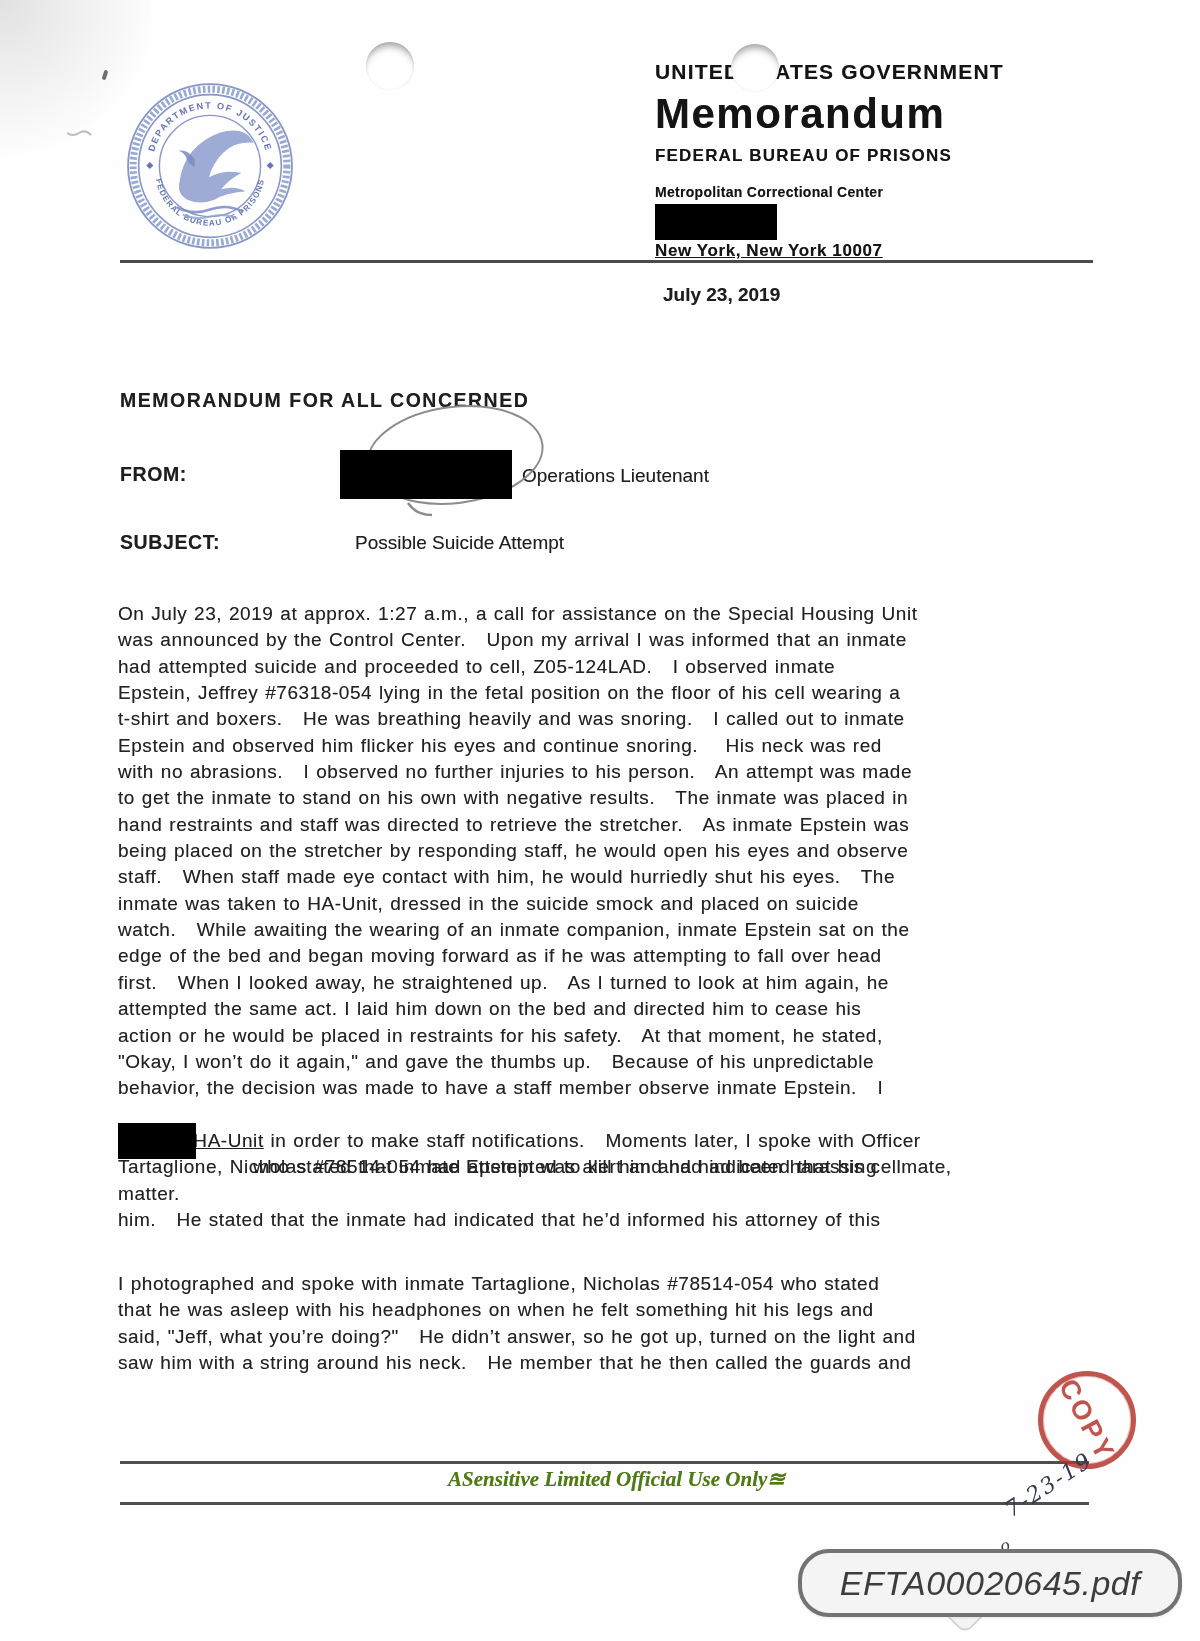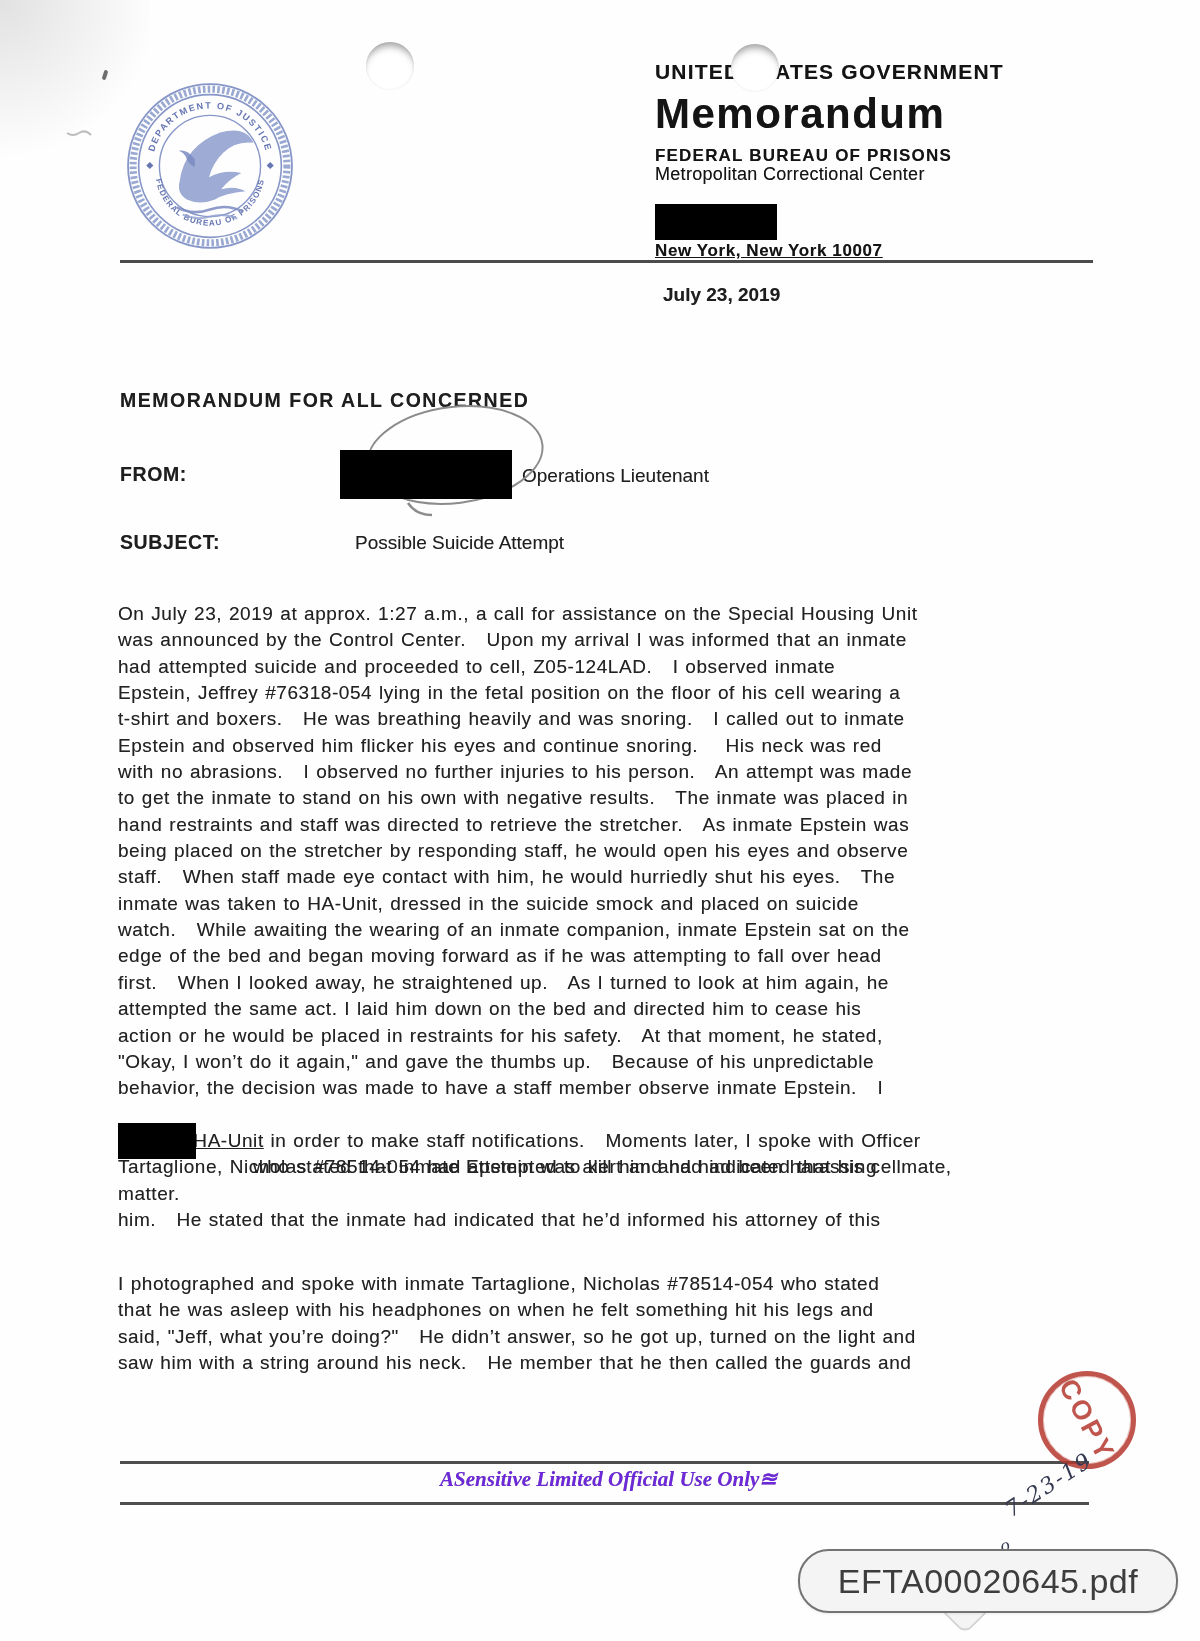--- a/index.html
+++ b/index.html
@@ -20,21 +20,21 @@
   
   .punch{width:48px;height:48px;border-radius:50%;background:#fff;z-index:6;
     box-shadow:inset 0 8px 7px -4px rgba(105,105,105,.6), inset 0 0 2px rgba(140,140,140,.25);}
   .punch-1{left:366px;top:42px;}
   .punch-2{left:731px;top:44px;}
   
   .hdr{color:#141414;text-shadow:0 0 .6px rgba(20,20,20,.45);}
   .agency{left:655px;top:60px;font-size:21px;font-weight:bold;letter-spacing:1.2px;}
   .doc-title{left:655px;top:90px;font-size:42px;font-weight:bold;letter-spacing:1.5px;}
   .bureau{left:655px;top:146px;font-size:17px;font-weight:bold;letter-spacing:1.2px;}
-  .facility{left:655px;top:164px;font-size:18px;font-weight:normal;letter-spacing:.3px;}
+  .facility{left:655px;top:184px;font-size:14px;font-weight:bold;letter-spacing:.3px;}
   .hdr-redaction{left:655px;top:204px;width:122px;height:36px;background:#000;z-index:4;}
   .city{left:655px;top:241px;font-size:17px;font-weight:bold;letter-spacing:.6px;
     text-decoration:underline;}
   .rule-top{left:120px;top:260px;width:973px;height:3px;background:#4b4b4b;}
   .date{left:663px;top:284px;font-size:19px;font-weight:600;text-shadow:0 0 .5px rgba(20,20,20,.4);text-align:right;}
   
   .memo-heading{left:120px;top:389px;font-size:19.5px;font-weight:bold;letter-spacing:1.5px;
     text-shadow:0 0 .6px rgba(20,20,20,.45);}
   .scribble{left:340px;top:393px;z-index:3;}
   .from-label{left:120px;top:463px;font-size:19.5px;font-weight:bold;letter-spacing:.6px;}
@@ -49,39 +49,39 @@
     color:#222;text-shadow:0 0 .6px rgba(30,30,30,.4);}
   .para .line{white-space:pre;height:26.35px;}
   .para-1{left:118px;top:601px;}
   .para-2{left:118px;top:1253px;margin-top:18px;}
   .u{text-decoration:underline;}
   .l21{position:relative;padding-left:94px;}
   .body-redaction{position:absolute;left:0;top:-5px;width:78px;height:36px;background:#000;}
   
   .footer-rule{left:120px;width:969px;height:2.5px;background:#4e4e4e;}
   .fr-1{top:1461px;} .fr-2{top:1502px;}
-  .footer-label{left:124px;top:1467px;width:969px;text-align:center;
+  .footer-label{left:132px;top:1467px;width:969px;text-align:center;
     font-family:"Liberation Serif", serif;font-style:italic;font-weight:bold;font-size:21px;
-    color:#6d28d9;text-shadow:0 0 .6px rgba(30,30,30,.4);}
+    color:#4d7c0f;text-shadow:0 0 .6px rgba(30,30,30,.4);}
   
   .copy-stamp{left:1038px;top:1371px;width:88px;height:88px;border:5px solid #b5382f;
     border-radius:50%;opacity:.85;z-index:5;box-shadow:inset 0 0 0 1px rgba(181,56,47,.35);}
   .copy-stamp .txt{position:absolute;inset:0;display:flex;align-items:center;justify-content:center;
     transform:rotate(62deg);font-weight:bold;font-size:27px;letter-spacing:3px;color:#b5382f;}
   
   .handwriting{left:1014px;top:1497px;font-family:"DejaVu Serif", serif;font-style:italic;
     font-size:22px;letter-spacing:2px;color:#353a52;transform:rotate(-33deg);
     transform-origin:left bottom;z-index:6;}
   .handwriting-mark{left:1000px;top:1536px;font-family:"DejaVu Serif", serif;font-style:italic;
     font-size:16px;color:#353a52;transform:rotate(-18deg);z-index:6;}
   
   .badge{left:798px;top:1549px;width:376px;height:60px;background:#f4f4f4;
-    border:2px solid #737373;border-radius:31px;z-index:20;
+    border:4px solid #737373;border-radius:31px;z-index:20;
     display:flex;align-items:center;justify-content:center;
-    box-shadow:0 1px 3px rgba(0,0,0,.08);}
+    box-shadow:0 1px 3px rgba(0,0,0,.08);font-style:italic;}
   .badge-text{font-size:34px;color:#3d3d3d;letter-spacing:.5px;}
   .badge-tail{left:944px;top:1584px;width:40px;height:40px;background:#f4f4f4;
     border-right:2px solid #d4d4d4;border-bottom:2px solid #d4d4d4;
     transform:rotate(45deg);border-radius:0 0 10px 0;z-index:19;}
 </style>
 </head>
 <body>
 
 <div class="page">
 

